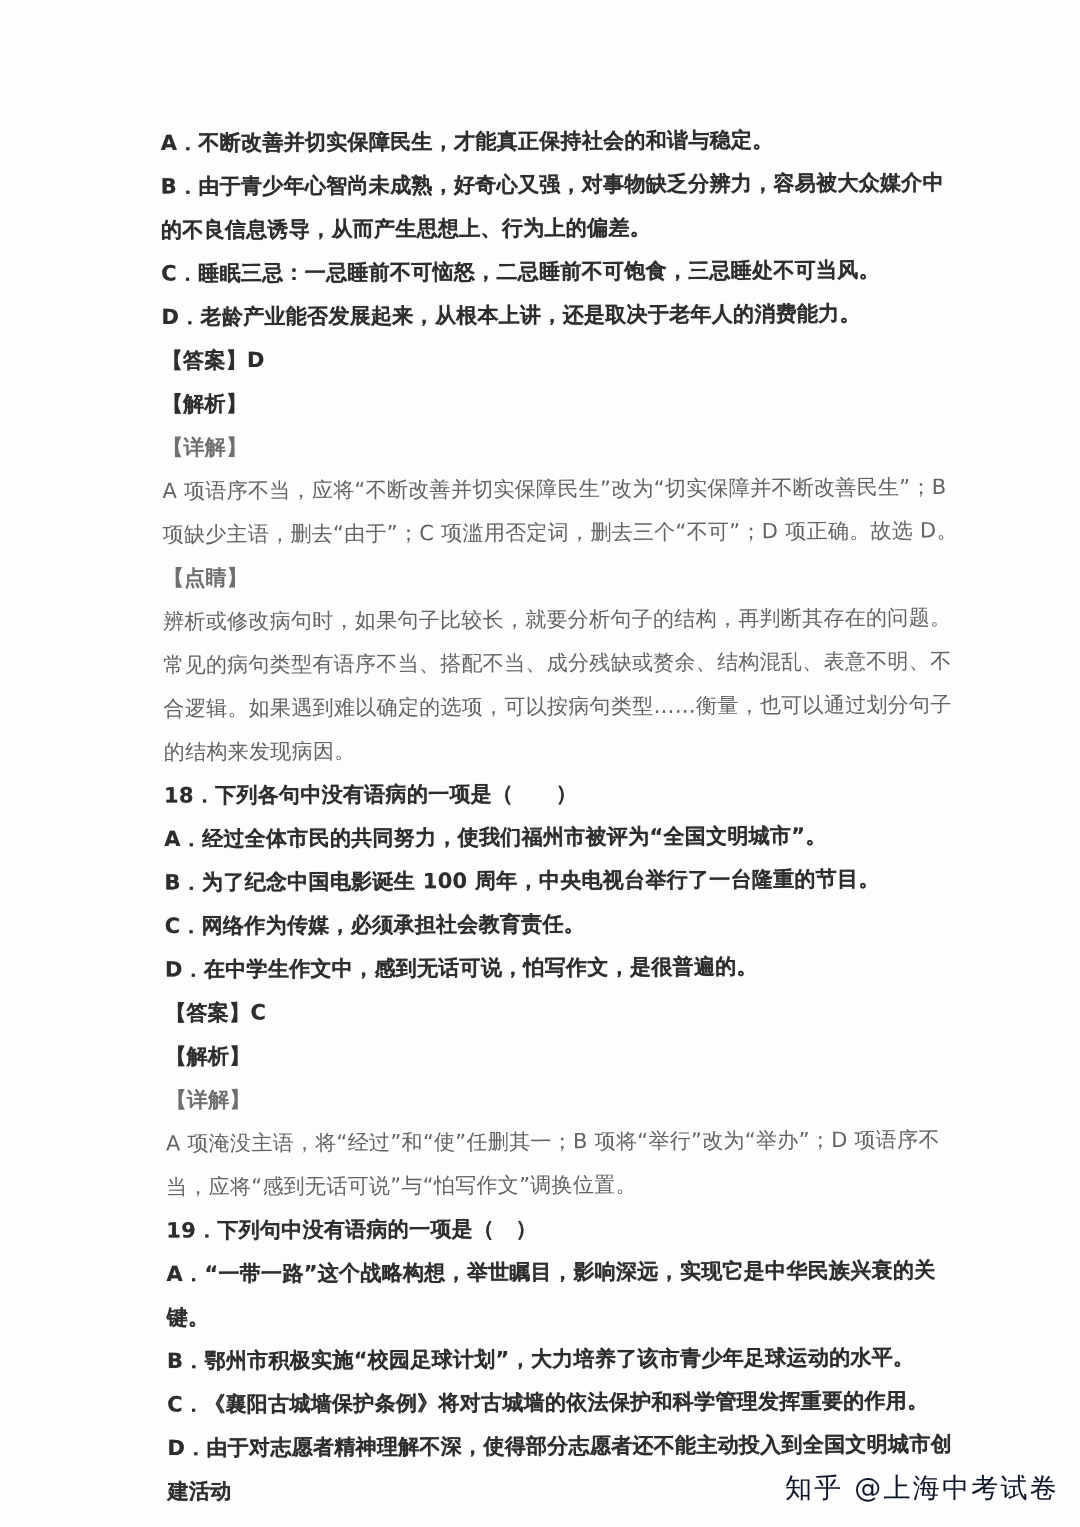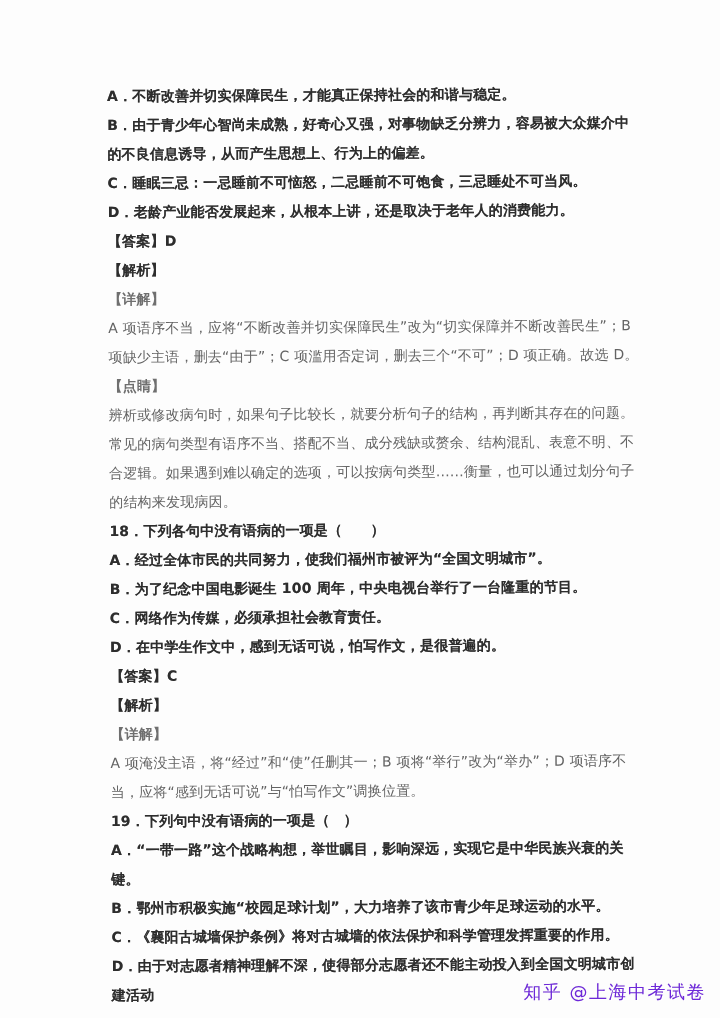--- a/index.html
+++ b/index.html
@@ -46,21 +46,21 @@
   .para {
     color: #636363;
     font-weight: 500;
   }
   .watermark {
     position: absolute;
     right: 26px;
     bottom: 14px;
     font-size: 18px;
     letter-spacing: 1.5px;
-    color: #6d28d9;
+    color: #0f172a;
     font-weight: 400;
     text-shadow: 1px 1px 0 #ffffff, 0 0 1px rgba(180,180,180,0.35);
   }
 </style>
 </head>
 <body>
 
 <div class="page">
   <div class="doc" id="doc">
       <div class="line option">A．不断改善并切实保障民生，才能真正保持社会的和谐与稳定。</div>

